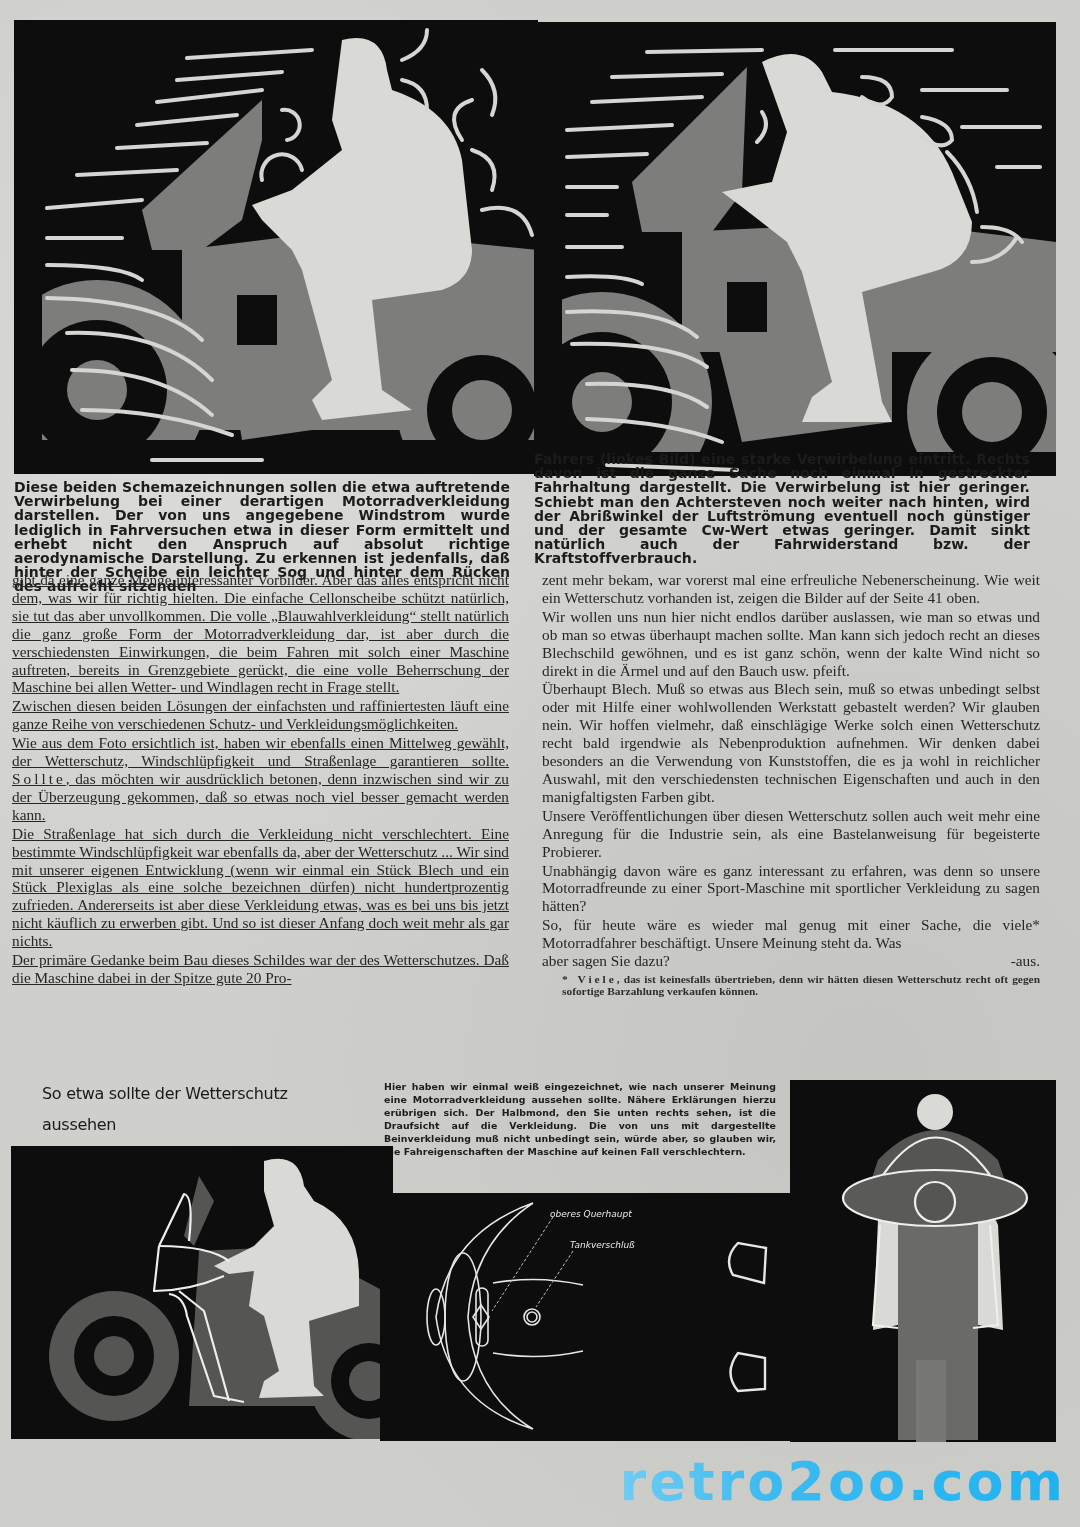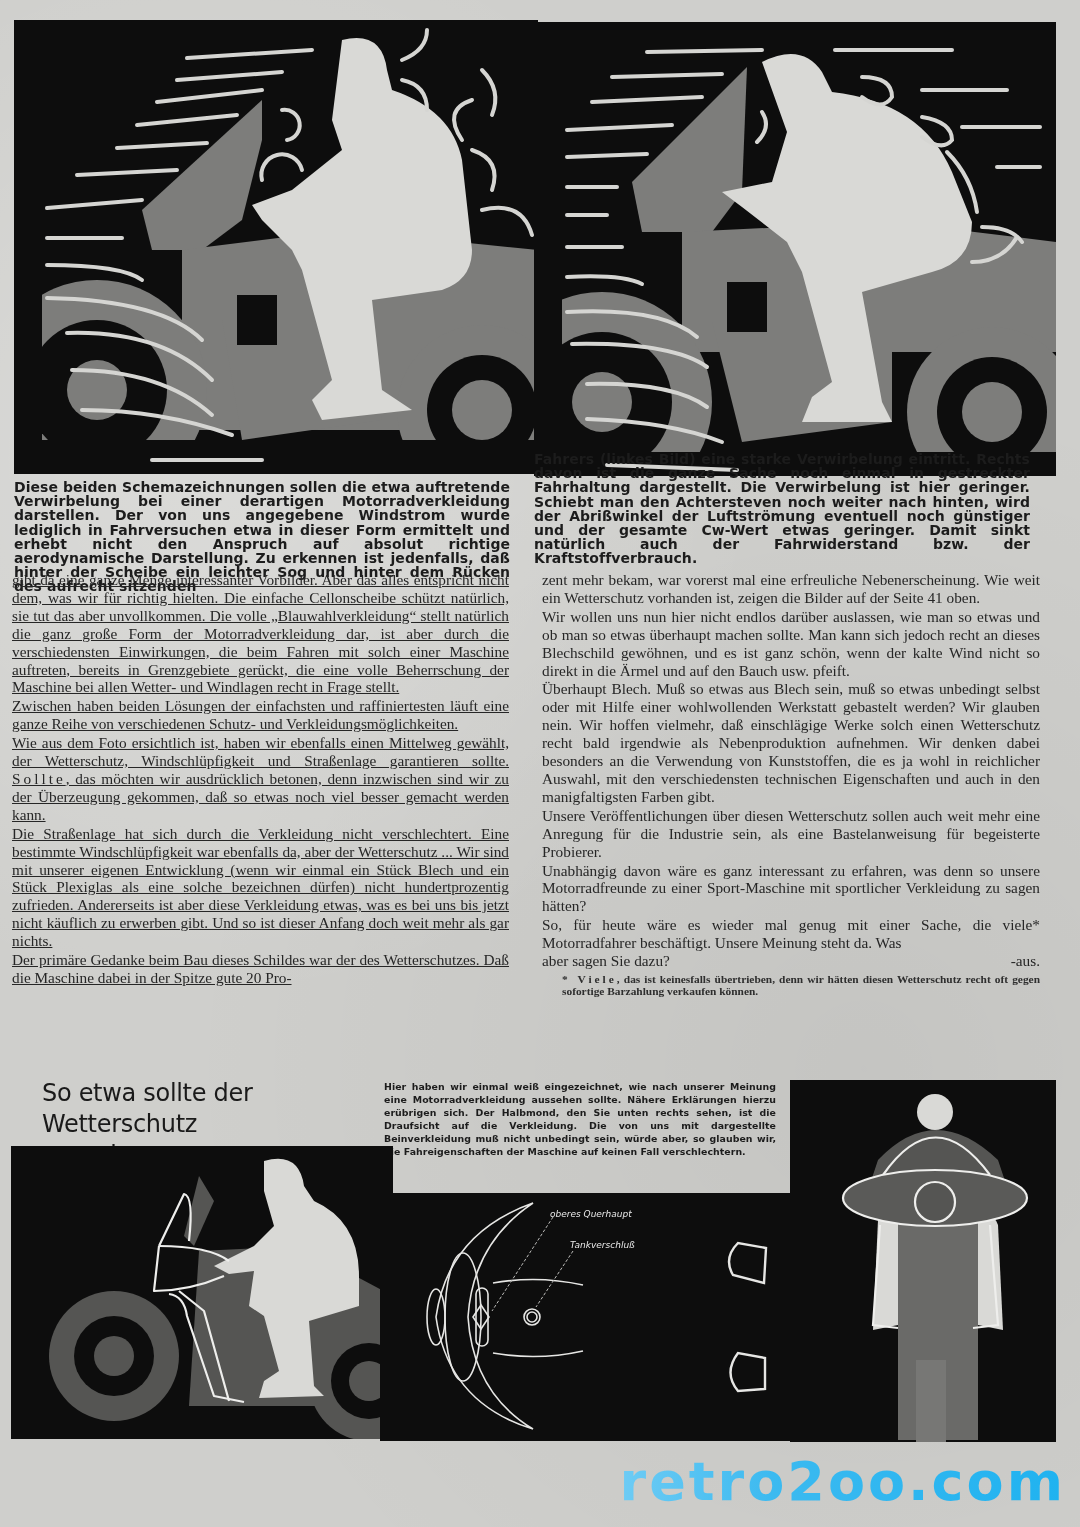--- a/index.html
+++ b/index.html
@@ -32,21 +32,21 @@
   .spaced { letter-spacing: 3px; }
   .signoff { display: flex; justify-content: space-between; }
   .footnote {
     font-family: "Liberation Serif", serif; font-weight: bold;
     font-size: 11.4px; line-height: 12.4px; text-align: justify; color: #2e2e2e;
     margin-top: 3px;
     margin-left: 20px;
   }
 
   .heading {
-    font-family: "DejaVu Sans", sans-serif; font-size: 24px; line-height: 31px;
+    font-family: "DejaVu Sans", sans-serif; font-size: 16px; line-height: 31px;
     color: #1a1a1a; letter-spacing: -0.3px;
   }
 
   .watermark {
     font-family: "DejaVu Sans", sans-serif; font-weight: bold;
     font-size: 54px; letter-spacing: 3px;
     color: #33b6ef;
     background: linear-gradient(90deg, #8fd7f7 0%, #3cbaf0 45%, #1eb2f0 100%);
     -webkit-background-clip: text; background-clip: text;
     -webkit-text-fill-color: transparent;
@@ -161,21 +161,21 @@
 
 <div class="abs caption" style="left:14px; top:480px; width:496px;">
   <p>Diese beiden Schemazeichnungen sollen die etwa auftretende Verwirbelung bei einer derartigen Motorradverkleidung darstellen. Der von uns angegebene Windstrom wurde lediglich in Fahrversuchen etwa in dieser Form ermittelt und erhebt nicht den Anspruch auf absolut richtige aerodynamische Darstellung. Zu erkennen ist jedenfalls, daß hinter der Scheibe ein leichter Sog und hinter dem Rücken des aufrecht sitzenden</p>
 </div>
 <div class="abs caption" style="left:534px; top:452px; width:496px;">
   <p>Fahrers (linkes Bild) eine starke Verwirbelung eintritt. Rechts davon ist die ganze Sache noch einmal in gestreckter Fahrhaltung dargestellt. Die Verwirbelung ist hier geringer. Schiebt man den Achtersteven noch weiter nach hinten, wird der Abrißwinkel der Luftströmung eventuell noch günstiger und der gesamte Cw-Wert etwas geringer. Damit sinkt natürlich auch der Fahrwiderstand bzw. der Kraftstoffverbrauch.</p>
 </div>
 
 <div class="abs col" style="left:12px; top:571px; width:497px;text-decoration:underline;">
   <p>gibt da eine ganze Menge interessanter Vorbilder. Aber das alles entspricht nicht dem, was wir für richtig hielten. Die einfache Cellonscheibe schützt natürlich, sie tut das aber unvollkommen. Die volle „Blauwahlverkleidung“ stellt natürlich die ganz große Form der Motorradverkleidung dar, ist aber durch die verschiedensten Einwirkungen, die beim Fahren mit solch einer Maschine auftreten, bereits in Grenzgebiete gerückt, die eine volle Beherrschung der Maschine bei allen Wetter- und Windlagen recht in Frage stellt.</p>
-  <p>Zwischen haben beiden Lösungen der einfachsten und raffiniertesten läuft eine ganze Reihe von verschiedenen Schutz- und Verkleidungsmöglichkeiten.</p>
+  <p>Zwischen diesen beiden Lösungen der einfachsten und raffiniertesten läuft eine ganze Reihe von verschiedenen Schutz- und Verkleidungsmöglichkeiten.</p>
   <p><span>Wie aus dem Foto ersichtlich ist, haben wir ebenfalls einen Mittelweg gewählt, der Wetterschutz, Windschlüpfigkeit und Straßenlage garantieren sollte.</span> <span class="spaced">Sollte</span><span>, das möchten wir ausdrücklich betonen, denn inzwischen sind wir zu der Überzeugung gekommen, daß so etwas noch viel besser gemacht werden kann.</span></p>
   <p>Die Straßenlage hat sich durch die Verkleidung nicht verschlechtert. Eine bestimmte Windschlüpfigkeit war ebenfalls da, aber der Wetterschutz ... Wir sind mit unserer eigenen Entwicklung (wenn wir einmal ein Stück Blech und ein Stück Plexiglas als eine solche bezeichnen dürfen) nicht hundertprozentig zufrieden. Andererseits ist aber diese Verkleidung etwas, was es bei uns bis jetzt nicht käuflich zu erwerben gibt. Und so ist dieser Anfang doch weit mehr als gar nichts.</p>
   <p>Der primäre Gedanke beim Bau dieses Schildes war der des Wetterschutzes. Daß die Maschine dabei in der Spitze gute 20 Pro-</p>
 </div>
 
 <div class="abs col" style="left:542px; top:571px; width:498px;">
   <p>zent mehr bekam, war vorerst mal eine erfreuliche Nebenerscheinung. Wie weit ein Wetterschutz vorhanden ist, zeigen die Bilder auf der Seite 41 oben.</p>
   <p>Wir wollen uns nun hier nicht endlos darüber auslassen, wie man so etwas und ob man so etwas überhaupt machen sollte. Man kann sich jedoch recht an dieses Blechschild gewöhnen, und es ist ganz schön, wenn der kalte Wind nicht so direkt in die Ärmel und auf den Bauch usw. pfeift.</p>
   <p>Überhaupt Blech. Muß so etwas aus Blech sein, muß so etwas unbedingt selbst oder mit Hilfe einer wohlwollenden Werkstatt gebastelt werden? Wir glauben nein. Wir hoffen vielmehr, daß einschlägige Werke solch einen Wetterschutz recht bald irgendwie als Nebenproduktion aufnehmen. Wir denken dabei besonders an die Verwendung von Kunststoffen, die es ja wohl in reichlicher Auswahl, mit den verschiedensten technischen Eigenschaften und auch in den manigfaltigsten Farben gibt.</p>
   <p>Unsere Veröffentlichungen über diesen Wetterschutz sollen auch weit mehr eine Anregung für die Industrie sein, als eine Bastelanweisung für begeisterte Probierer.</p>

